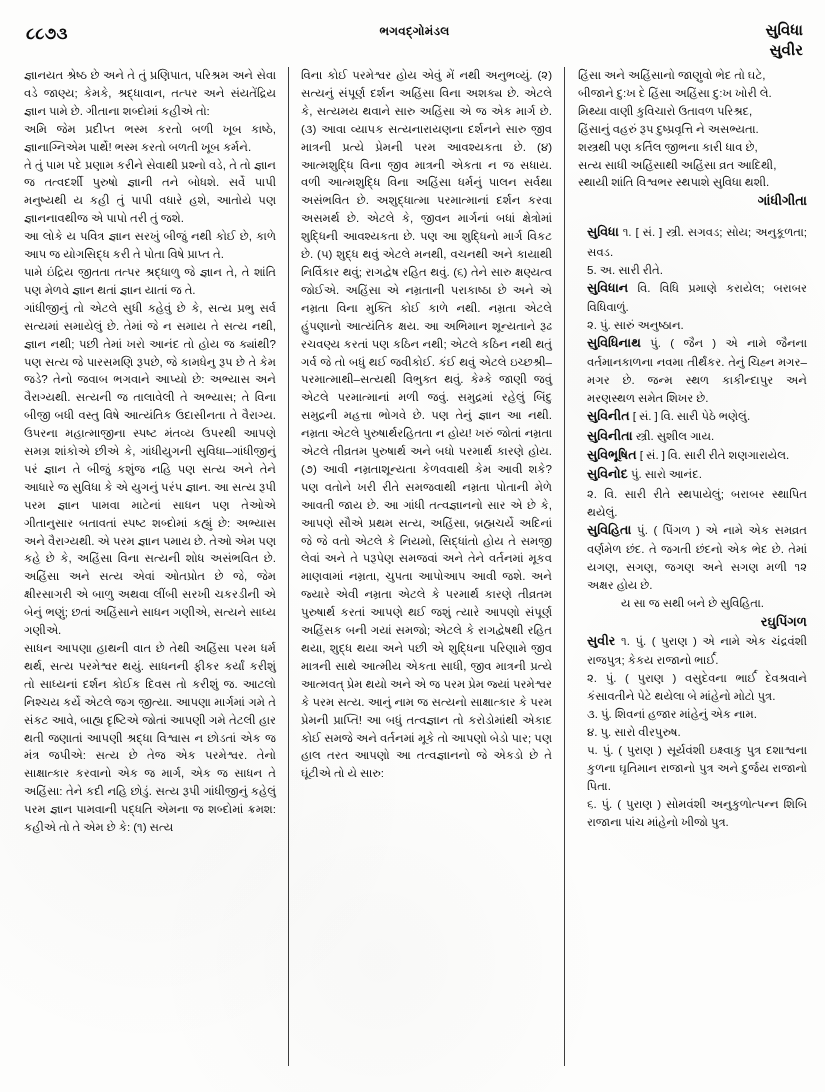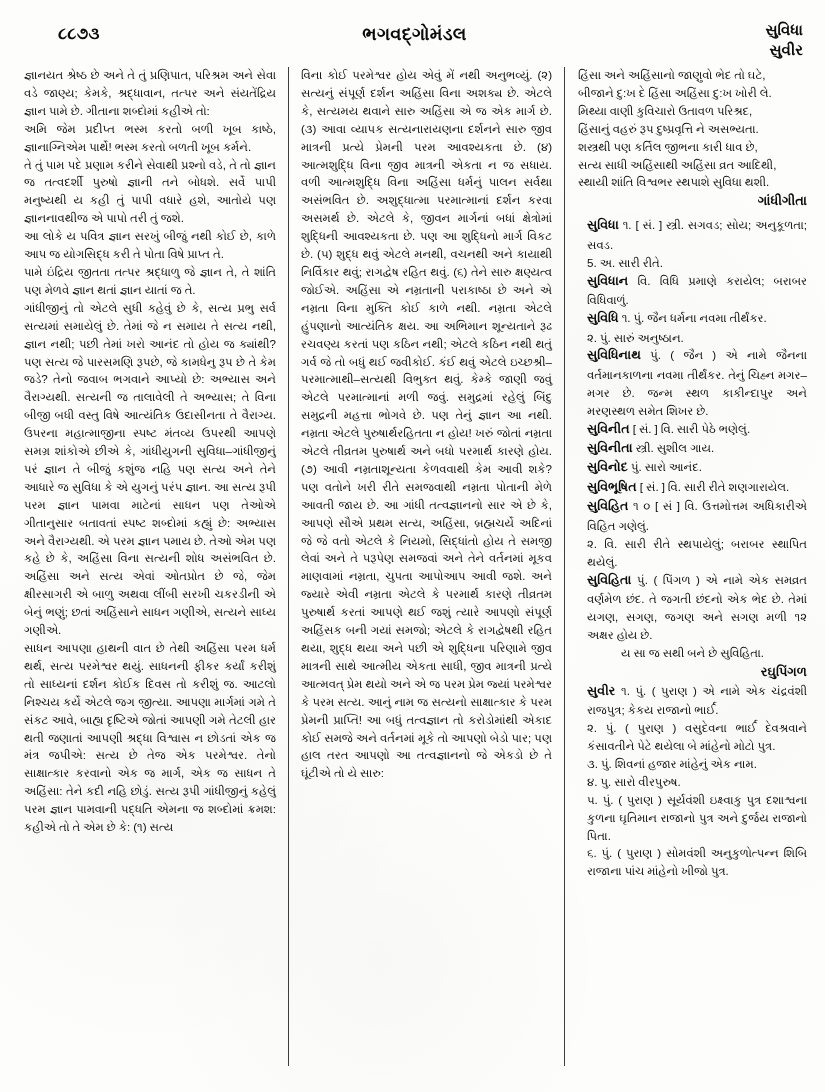--- a/index.html
+++ b/index.html
@@ -34,29 +34,28 @@
     right: 22px;
     height: 46px;
   }
   .folio {
     position: absolute;
     left: 0;
     top: 2px;
     font-size: 16.5px;
     font-weight: 700;
     letter-spacing: 0.3px;
-    margin-left: 32px;
   }
   .booktitle {
     position: absolute;
     left: 0;
     right: 0;
     top: 2px;
     text-align: center;
-    font-size: 18px;
+    font-size: 12px;
     font-weight: 700;
     letter-spacing: 0.2px;
   }
   .guidewords {
     position: absolute;
     right: 0;
     top: -2px;
     text-align: right;
     font-size: 15px;
     font-weight: 700;
@@ -119,21 +118,21 @@
   .attrib {
     margin: 1px 0 7px 0;
     text-align: right;
     font-size: 13px;
     font-weight: 700;
   }
   .quote-line {
     margin: 0;
     text-align: left;
   }
-  .quote-block { margin-bottom: 5px; }
+  .quote-block { margin-bottom: 12px; }
 </style>
 </head>
 <body>
 
 <div class="page">
 
   <div class="runhead">
     <div class="folio">૮૮૭૩</div>
     <div class="booktitle">ભગવદ્ગોમંડલ</div>
     <div class="guidewords">
@@ -179,55 +178,47 @@
         <span class="hw">સુવિધા</span>
         <span>૧. [ સં. ] સ્ત્રી. સગવડ; સોય; અનુકૂળતા; સવડ.</span>
       </p>
       <p class="sense">5. અ. સારી રીતે.</p>
 
       <p class="entry">
         <span class="hw">સુવિધાન</span>
         <span>વિ. વિધિ પ્રમાણે કરાયેલ; બરાબર વિધિવાળું.</span>
       </p>
 
-      <p class="entry">
-        <span class="hw">સુવિધિ</span>
-        <span>૧. પું. જૈન ધર્મના નવમા તીર્થંકર.</span>
-      </p>
       <p class="sense">૨. પું. સારું અનુષ્ઠાન.</p>
 
       <p class="entry">
         <span class="hw">સુવિધિનાથ</span>
         <span>પું. ( જૈન ) એ નામે જૈનના વર્તમાનકાળના નવમા તીર્થંકર. તેનું ચિહ્ન મગર–મગર છે. જન્મ સ્થળ કાકીન્દાપુર અને મરણસ્થળ સમેત શિખર છે.</span>
       </p>
 
       <p class="entry">
         <span class="hw">સુવિનીત</span>
         <span>[ સં. ] વિ. સારી પેઠે ભણેલું.</span>
       </p>
 
       <p class="entry">
         <span class="hw">સુવિનીતા</span>
         <span>સ્ત્રી. સુશીલ ગાય.</span>
       </p>
 
       <p class="entry">
+        <span class="hw">સુવિભૂષિત</span>
+        <span>[ સં. ] વિ. સારી રીતે શણગારાયેલ.</span>
+      </p>
+
+      <p class="entry">
         <span class="hw">સુવિનોદ</span>
         <span>પું. સારો આનંદ.</span>
       </p>
 
-      <p class="entry">
-        <span class="hw">સુવિભૂષિત</span>
-        <span>[ સં. ] વિ. સારી રીતે શણગારાયેલ.</span>
-      </p>
-
-      <p class="entry">
-        <span class="hw">સુવિહિત</span>
-        <span>૧ ૦ [ સં ] વિ. ઉત્તમોત્તમ અધિકારીએ વિહિત ગણેલું.</span>
-      </p>
       <p class="sense">૨. વિ. સારી રીતે સ્થપાયેલું; બરાબર સ્થાપિત થયેલું.</p>
 
       <p class="entry">
         <span class="hw">સુવિહિતા</span>
         <span>પું. ( પિંગળ ) એ નામે એક સમવ્રત વર્ણમેળ છંદ. તે જગતી છંદનો એક ભેદ છે. તેમાં યગણ, સગણ, જગણ અને સગણ મળી ૧૨ અક્ષર હોય છે.</span>
       </p>
       <p class="quote-line" style="text-align:center;">ય સા જ સથી બને છે સુવિહિતા.</p>
       <p class="attrib">રઘુપિંગળ</p>
 
       <p class="entry">

